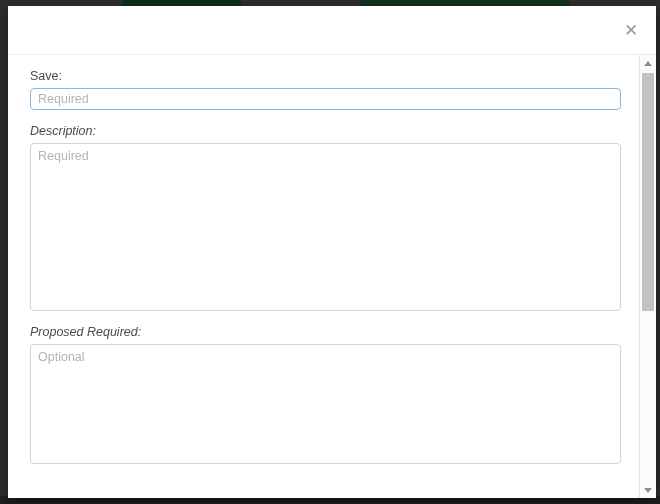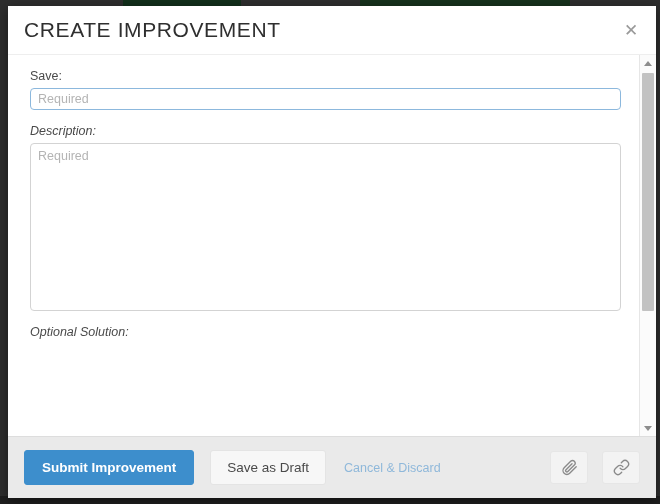--- a/index.html
+++ b/index.html
@@ -262,65 +262,42 @@
 
 <div id="backdrop">
   <div class="green-strip"></div>
   <div class="green-strip-2"></div>
   <div class="bottom-noise"></div>
 </div>
 
 <div id="modal">
 
   <div class="modal-header">
-    <div class="modal-title">CREATE IMPROVEMENT</div>
     <div class="close-icon">✕</div>
   </div>
 
   <div class="modal-body-wrap">
     <div class="modal-body">
 
       <div class="field-label">Save:</div>
       <input class="text-input" id="title-input" type="text" placeholder="Required" style="">
 
       <div class="field-label spaced">Description:</div>
       <textarea class="area-input" id="desc-input" placeholder="Required" style=""></textarea>
 
-      <div class="field-label spaced">Optional Solution:</div>
+      <div class="field-label spaced">Proposed Required:</div>
+      <textarea class="area-input" id="solution-input" placeholder="Optional" style=""></textarea>
 
     </div>
 
     <div class="scrollbar">
       <div class="sb-arrow up">
           <span></span>
         </div>
       <div class="sb-thumb"></div>
       <div class="sb-arrow down">
           <span></span>
         </div>
     </div>
   </div>
 
-  <div class="modal-footer">
-    <button class="btn btn-primary">Submit Improvement</button>
-    <button class="btn btn-secondary">Save as Draft</button>
-    <a class="link-btn">Cancel &amp; Discard</a>
-
-    <div class="footer-right">
-      <div class="icon-btn">
-        <span>
-          <svg width="17" height="17" viewBox="0 0 24 24" fill="none" stroke="#8a8a8a" stroke-width="1.9" stroke-linecap="round" stroke-linejoin="round">
-            <path d="M21.44 11.05l-9.19 9.19a5.5 5.5 0 0 1-7.78-7.78l9.19-9.19a3.67 3.67 0 0 1 5.19 5.19l-9.2 9.19a1.83 1.83 0 0 1-2.59-2.59l8.49-8.48"></path>
-          </svg>
-        </span>
-      </div>
-      <div class="icon-btn">
-        <span>
-          <svg width="17" height="17" viewBox="0 0 24 24" fill="none" stroke="#8a8a8a" stroke-width="1.9" stroke-linecap="round" stroke-linejoin="round">
-            <path d="M10 13a5 5 0 0 0 7.54.54l3-3a5 5 0 0 0-7.07-7.07l-1.72 1.71"></path>
-            <path d="M14 11a5 5 0 0 0-7.54-.54l-3 3a5 5 0 0 0 7.07 7.07l1.71-1.71"></path>
-          </svg>
-        </span>
-      </div>
-    </div>
-  </div>
 
 </div>
 
 </body></html>

